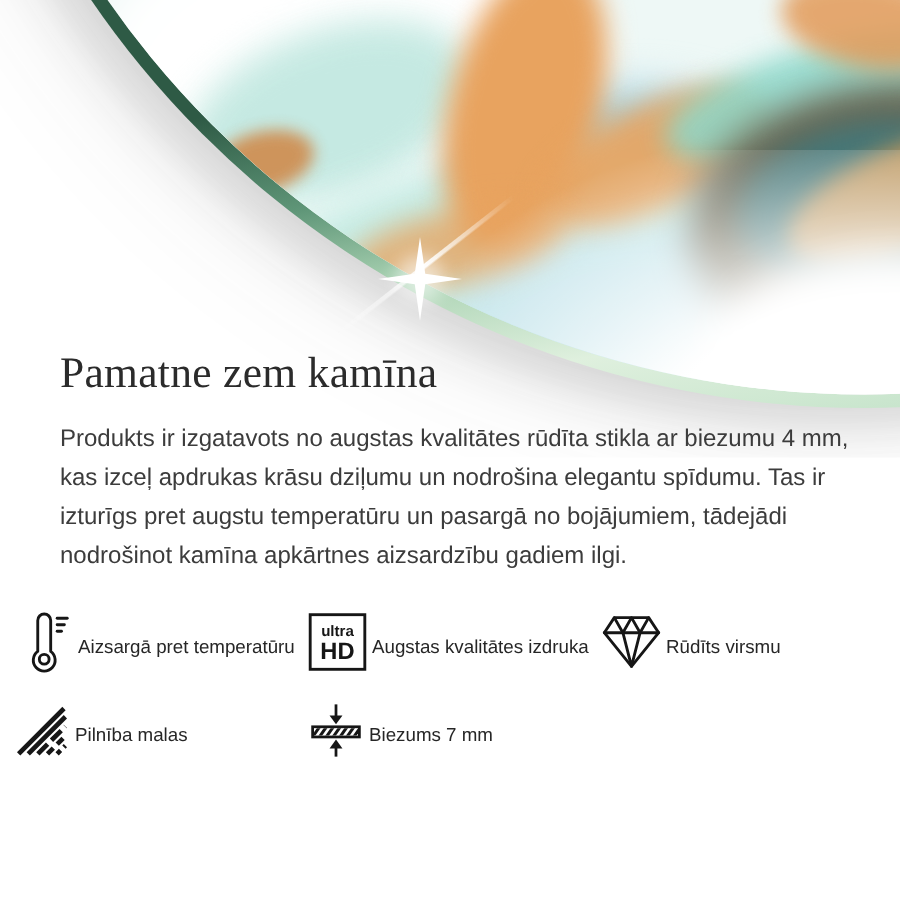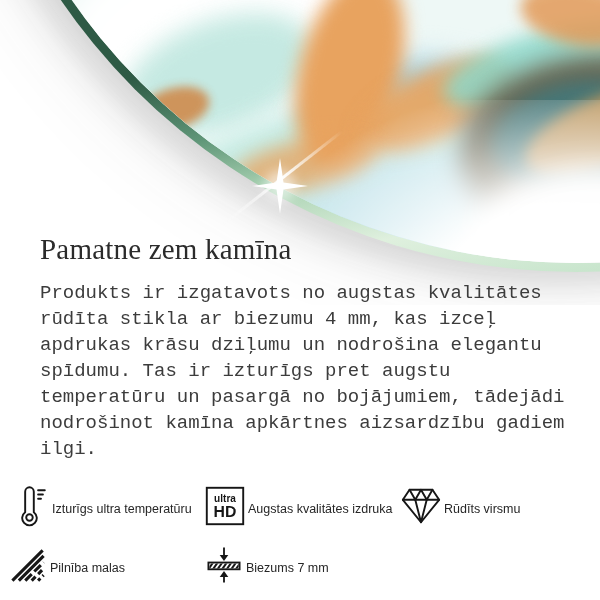--- a/index.html
+++ b/index.html
@@ -58,21 +58,21 @@
   
   .content { position:relative; z-index:10; }
   h1 {
     margin:233px 0 0 40px;
     font-family:"Liberation Serif","DejaVu Serif",serif;
     font-weight:400; font-size:29px; line-height:32px; color:#2b2b2b;
     letter-spacing:.2px;
   }
   .intro {
     margin:15px 40px 0 40px; width:532px;
-    font-size:19px; line-height:26px; color:#3c3c3c;font-family:Liberation Mono, monospace;
+    font-size:16px; line-height:26px; color:#3c3c3c;
   }
 
   
   .features {
     position:relative; z-index:10;
     margin:17px 6px 0 6px;
     display:grid; grid-template-columns:repeat(3,1fr); row-gap:5px;
   }
   .feature { display:flex; flex-direction:row; align-items:center; }
   .icon-wrap { height:54px; display:flex; align-items:center; justify-content:center; }
@@ -125,21 +125,21 @@
   <div class="feature">
     <div class="icon-wrap">
       <svg width="46" height="46" viewBox="0 0 48 48">
         <path class="ic" d="M20 30.5 V9 a4.5 4.5 0 0 1 9 0 v21.5 a7.6 7.6 0 1 1 -9 0 Z" stroke-linejoin="round"></path>
         <circle class="ic" cx="24.5" cy="36" r="3.4"></circle>
         <line class="ic" x1="33.5" y1="7.5" x2="40.5" y2="7.5" stroke-linecap="round"></line>
         <line class="ic" x1="33.5" y1="12" x2="38.5" y2="12" stroke-linecap="round"></line>
         <line class="ic" x1="33.5" y1="16.5" x2="36.5" y2="16.5" stroke-linecap="round"></line>
       </svg>
     </div>
-    <div class="feature-label">Izturīgs ultra temperatūru</div>
+    <div class="feature-label">Aizsargā pret temperatūru</div>
   </div>
 
   <div class="feature">
     <div class="icon-wrap">
       <svg width="46" height="46" viewBox="0 0 48 48">
         <rect class="ic" x="5" y="5" width="38" height="38" stroke-width="2.6"></rect>
         <text x="24" y="19.5" text-anchor="middle" font-size="10.5" font-weight="700" fill="#161616" font-family="Liberation Sans, DejaVu Sans, sans-serif">ultra</text>
         <text x="24" y="36" text-anchor="middle" font-size="16.5" font-weight="800" fill="#161616" font-family="Liberation Sans, DejaVu Sans, sans-serif">HD</text>
       </svg>
     </div>

